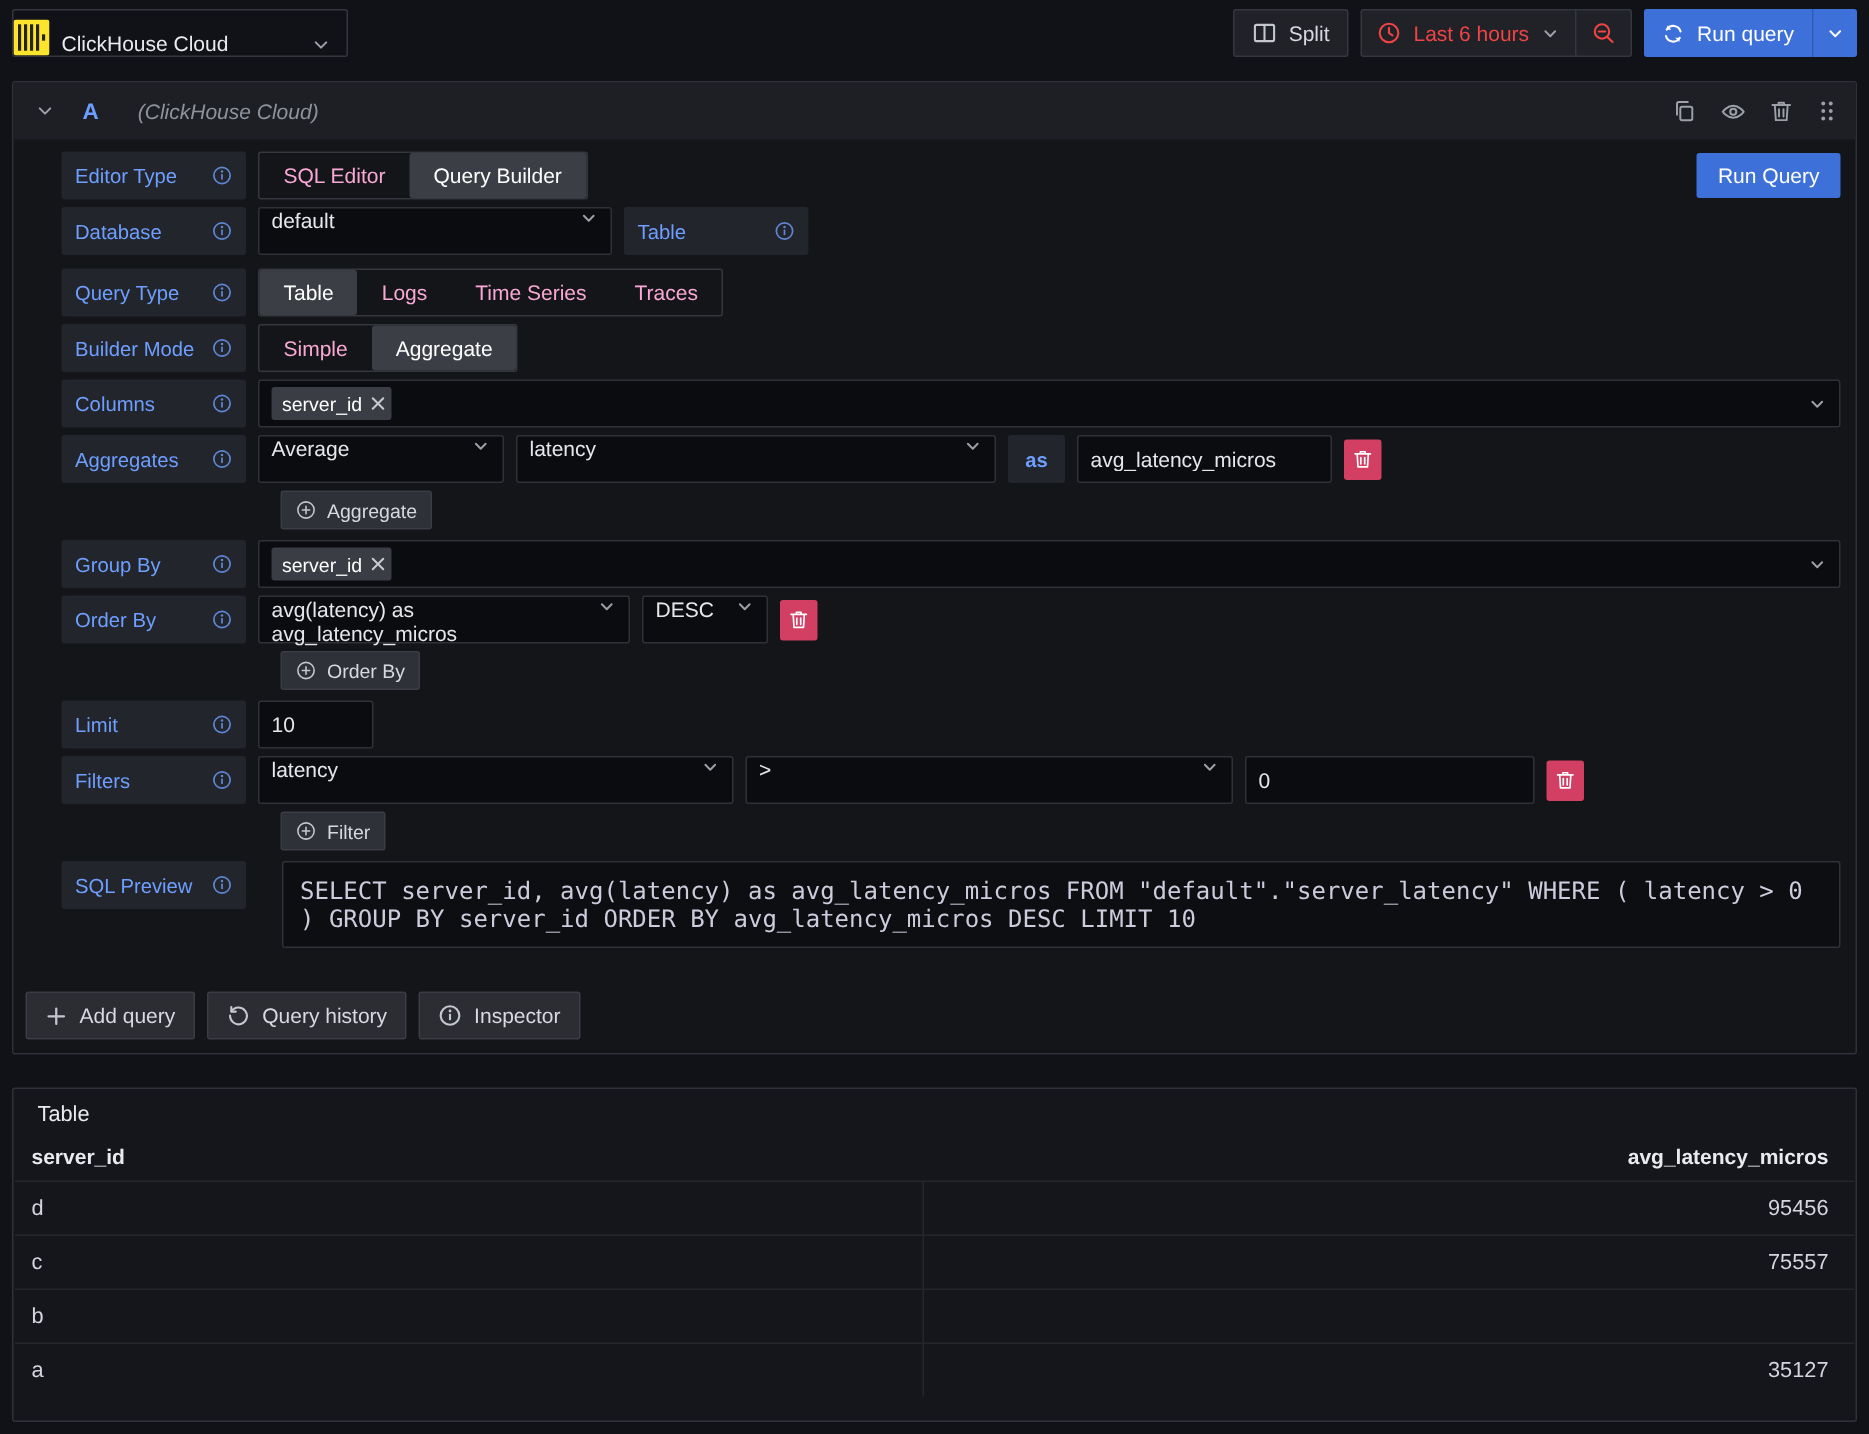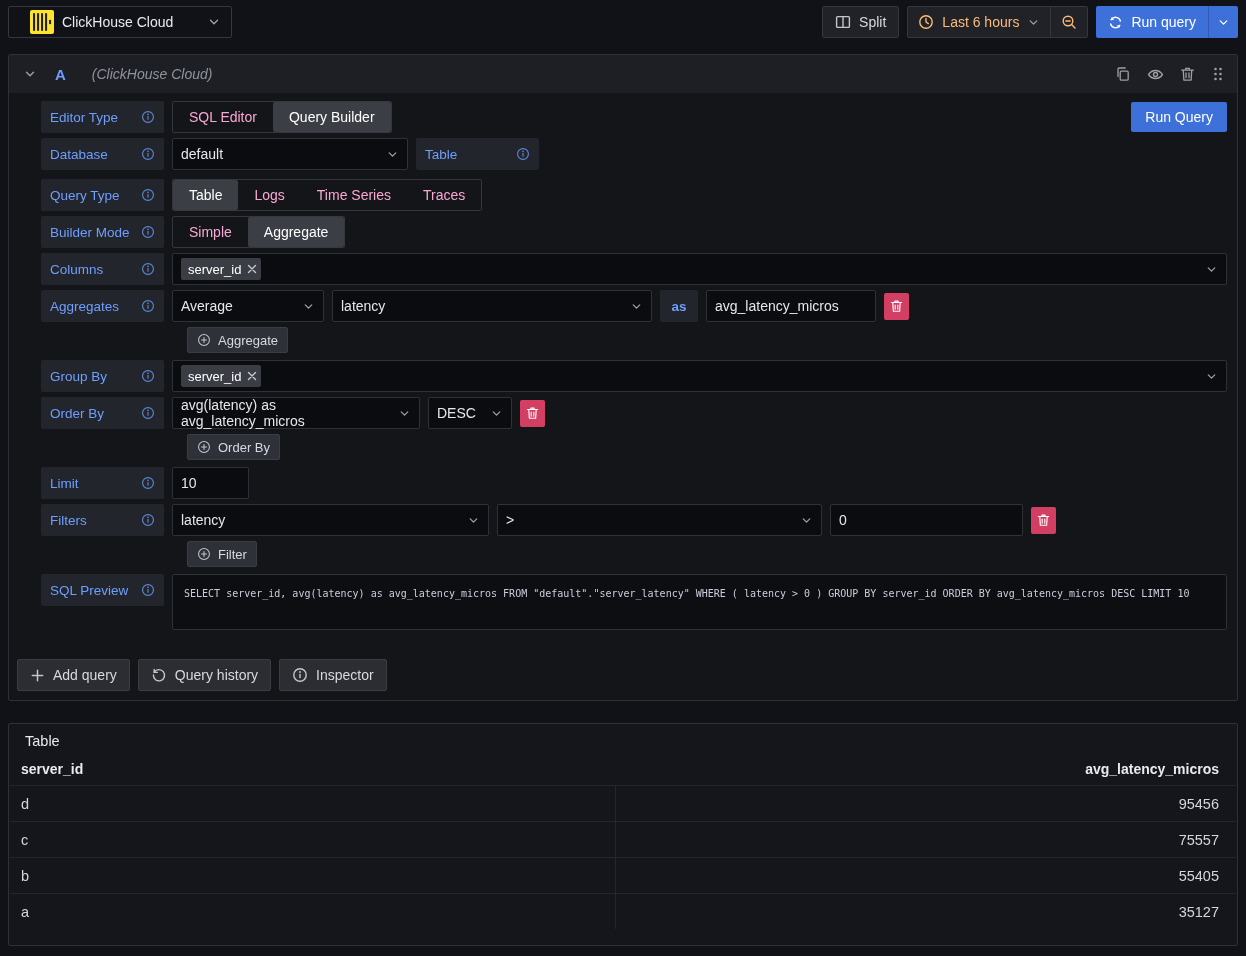--- a/index.html
+++ b/index.html
@@ -7,34 +7,34 @@
   body {
     width:1246px; height:956px; overflow:hidden;
     font-family:"Liberation Sans","DejaVu Sans",sans-serif;
     font-size:14px; color:#ccccdc;
   }
   svg { display:block; flex:none; }
 
   
   .topbar { display:flex; align-items:center; justify-content:space-between; padding:6px 8px; height:44px; }
   .ds-picker {
-    display:flex; align-items:center; gap:8px; width:224px; height:32px;
-    padding:0 10px 0 21px; border:1px solid #34373e; border-radius:2px; background:#111217; cursor:pointer;
+    display:flex; align-items:flex-end; gap:8px; width:224px; height:32px;
+    padding:0 10px 0 0; border:1px solid #34373e; border-radius:2px; background:#111217; cursor:pointer;
   }
   .ds-picker .ds-name { color:#e9eaf0; font-weight:500; }
   .ds-picker .chev { margin-left:auto; color:#9da0a8; }
   .topbar-right { display:flex; align-items:center; gap:8px; }
   .tb-btn {
     display:flex; align-items:center; gap:8px; height:32px; padding:0 12px;
     background:#202228; border:1px solid #34373e; border-radius:2px;
     color:#d8d9e0; font-weight:500; font-size:14px; cursor:pointer;
   }
   .tb-btn svg { color:#c5c7ce; }
   .tb-group { display:flex; align-items:stretch; border:1px solid #34373e; border-radius:2px; background:#202228; height:32px; }
-  .tb-group .seg { display:flex; align-items:center; gap:8px; padding:4px 10px; color:#fdba74; font-weight:500; cursor:pointer; }
+  .tb-group .seg { display:flex; align-items:center; gap:8px; padding:4px 10px; color:#ef4444; font-weight:500; cursor:pointer; }
   .tb-group .seg + .seg { border-left:1px solid #34373e; }
   .run-split { display:flex; height:32px; border-radius:2px; overflow:hidden; }
   .run-split .main { display:flex; align-items:center; gap:8px; padding:0 12px; background:#3d71d9; color:#fff; font-weight:500; cursor:pointer; }
   .run-split .caret { display:flex; align-items:center; padding:0 8px; background:#3d71d9; border-left:1px solid #305cb5; color:#fff; cursor:pointer; }
 
   
   .qcontainer { margin:10px 8px 0; border:1px solid #2e3138; border-radius:2px; background:#141519; }
   .qheader { display:flex; align-items:center; height:38px; padding:0 12px 0 14px; background:#1d1f25; }
   .qheader .collapse { color:#9da0a8; cursor:pointer; display:flex; margin-right:18px; }
   .qheader .refid { color:#6e9fff; font-weight:700; font-size:15px; margin-right:26px; cursor:pointer; }
@@ -54,21 +54,21 @@
     color:#6e9fff; font-weight:500; font-size:13.5px;
   }
   .flabel .info { margin-left:auto; color:#6e9fff; opacity:.8; cursor:pointer; }
   .flabel + * { margin-left:8px; }
 
   .seggroup { display:flex; align-items:center; height:32px; border:1px solid #34373e; border-radius:2px; background:#141519; padding:0; }
   .seg-opt { display:flex; align-items:center; height:30px; padding:0 16px; color:#f9a8d4; font-weight:500; cursor:pointer; border-radius:2px; }
   .seg-opt.active { background:#3b3e45; color:#ffffff; }
 
   .gselect {
-    display:flex; align-items:center; height:32px; background:#0b0c0f;
+    display:flex; height:32px; background:#0b0c0f;
     border:1px solid #2e3138; border-radius:2px; padding:0 8px; cursor:pointer; color:#e6e7ec;
   }
   .gselect .chev { margin-left:auto; color:#9da0a8; }
   .ginput {
     height:32px; background:#0b0c0f; border:1px solid #2e3138; border-radius:2px;
     padding:0 8px; color:#e6e7ec; font-size:14px; font-family:inherit; outline:none;
   }
   .multisel {
     display:flex; align-items:center; flex:1; height:32px; background:#0b0c0f;
     border:1px solid #2e3138; border-radius:2px; padding:0 8px; cursor:pointer;
@@ -92,23 +92,23 @@
     display:flex; align-items:center; gap:7px; height:26px; padding:0 9px;
     background:#2e3137; border:1px solid #3a3d44; border-radius:2px;
     color:#d8d9e0; font-size:13px; font-weight:500; cursor:pointer;
   }
   .addbtn svg { color:#c5c7ce; }
   .runquery2 {
     margin-left:auto; height:30px; padding:0 14px; background:#3d71d9; color:#fff;
     border:none; border-radius:2px; font-weight:500; font-size:14px; cursor:pointer; font-family:inherit;
   }
   .sqlbox {
-    flex:1; min-height:56px; margin-left:8px; background:#0d0e12;
+    flex:1; min-height:56px; margin-left:24px; background:#0d0e12;
     border:1px solid #2e3138; border-radius:2px; padding:9px 11px;
-    font-family:"DejaVu Sans Mono","Liberation Mono",monospace; font-size:10px;
+    font-family:"DejaVu Sans Mono","Liberation Mono",monospace; font-size:16px;
     line-height:19px; color:#ccccdc; white-space:pre-wrap; word-break:break-all;
   }
   .qfooter { display:flex; gap:8px; padding:24px 8px 9px; }
   .qfooter .tb-btn { background:#2b2d33; border-color:#3a3d44; }
 
   
   .panel { margin:22px 8px 8px; border:1px solid #2e3138; border-radius:2px; background:#15161b; padding-bottom:16px; }
   .panel-title { padding:9px 16px 6px; font-weight:500; font-size:14.5px; color:#e9eaf0; }
   .gtable { width:calc(100% - 2px); margin:0 1px; }
   .gt-head { display:flex; padding:6px 0 8px; }
@@ -328,21 +328,21 @@
 
     <div class="qrow">
       <div class="flabel">
         <span>Aggregates</span>
         <svg class="info" width="14" height="14" viewBox="0 0 16 16">
             <circle cx="8" cy="8" r="6.2" fill="none" stroke="currentColor" stroke-width="1.3"></circle>
             <circle cx="8" cy="5" r="0.95" fill="currentColor"></circle>
             <rect x="7.35" y="6.9" width="1.3" height="4.2" fill="currentColor"></rect>
           </svg>
       </div>
-      <div class="gselect" style="width:152px">
+      <div class="gselect" style="width:164px">
         <span>Average</span>
         <svg class="chev" width="13" height="13" viewBox="0 0 16 16">
             <path d="M4 6l4 4 4-4" fill="none" stroke="currentColor" stroke-width="1.6" stroke-linecap="round" stroke-linejoin="round"></path>
           </svg>
       </div>
       <div class="gselect" style="width:320px; margin-left:8px">
         <span>latency</span>
         <svg class="chev" width="13" height="13" viewBox="0 0 16 16">
             <path d="M4 6l4 4 4-4" fill="none" stroke="currentColor" stroke-width="1.6" stroke-linecap="round" stroke-linejoin="round"></path>
           </svg>
@@ -524,20 +524,19 @@
     <div class="gt-row">
       <div class="c1">d</div>
       <div class="c2">95456</div>
     </div>
     <div class="gt-row">
       <div class="c1">c</div>
       <div class="c2">75557</div>
     </div>
     <div class="gt-row">
       <div class="c1">b</div>
-      <div class="c2">55405</div>
     </div>
     <div class="gt-row">
       <div class="c1">a</div>
       <div class="c2">35127</div>
     </div>
   </div>
 </section>
 
 </body></html>

